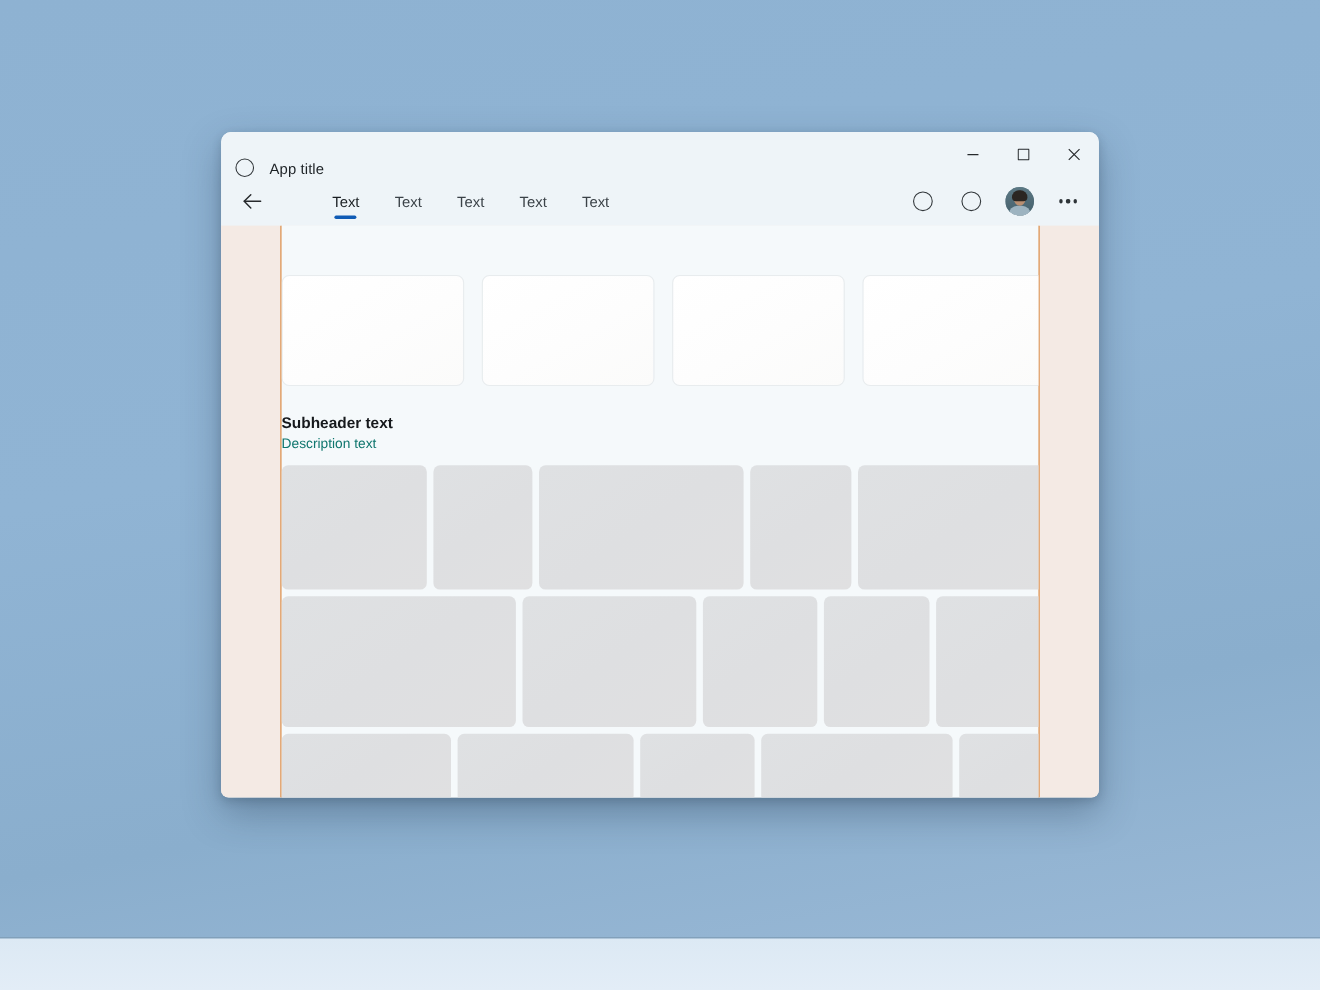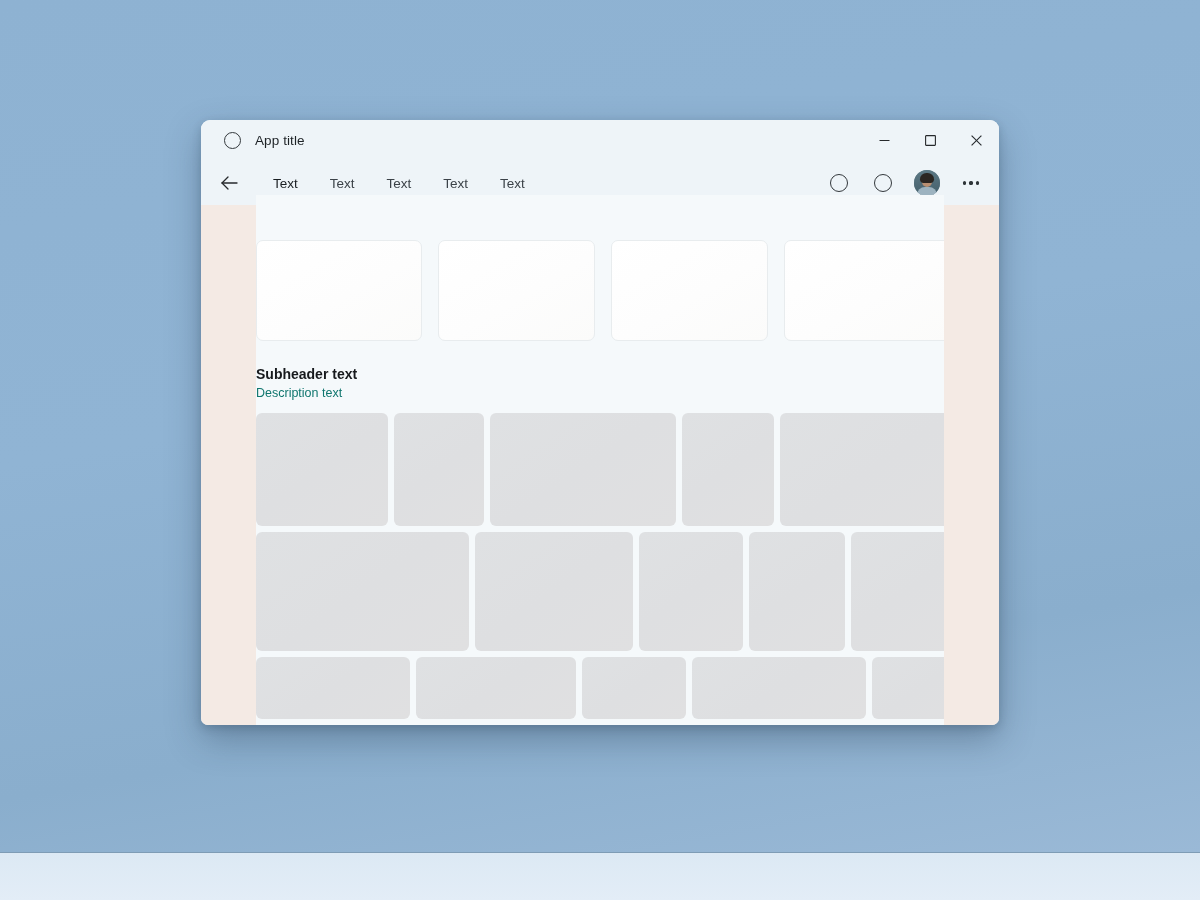--- a/index.html
+++ b/index.html
@@ -48,22 +48,22 @@
     display: flex;
     flex-direction: column;
   }
 
   
   .titlebar {
     height: 41px;
     flex: 0 0 41px;
     background: #eef4f8;
     display: flex;
-    align-items: center;
-    padding-left: 23px;
+    align-items: flex-end;
+    padding-left: 13px;
     position: relative;
   }
 
   .app-icon {
     width: 17px; height: 17px;
     border: 1.6px solid #34393d;
     border-radius: 50%;
     flex: 0 0 auto;
   }
 
@@ -89,20 +89,21 @@
 
   
   .cmdbar {
     height: 44px;
     flex: 0 0 44px;
     background: #eef4f8;
     display: flex;
     align-items: center;
     position: relative;
     padding-left: 12px;
+    gap: 29px;
   }
 
   .back-btn {
     width: 32px; height: 32px;
     display: flex; align-items: center; justify-content: center;
     border-radius: 4px;
     flex: 0 0 auto;
   }
 
   .tabs {
@@ -198,21 +199,20 @@
     background: #2e3438;
     display: block;
   }
 
   
   .appbody {
     flex: 1 1 auto;
     display: flex;
     min-height: 0;
     background: #f4eae4;
-    align-items: flex-end;
   }
 
   .gutter {
     flex: 0 0 55px;
     background: #f4eae4;
   }
   .gutter.left  { border-right: 1.6px solid #d2690d; }
   .gutter.right { border-left: 1.6px solid #d2690d; }
 
   .content {

